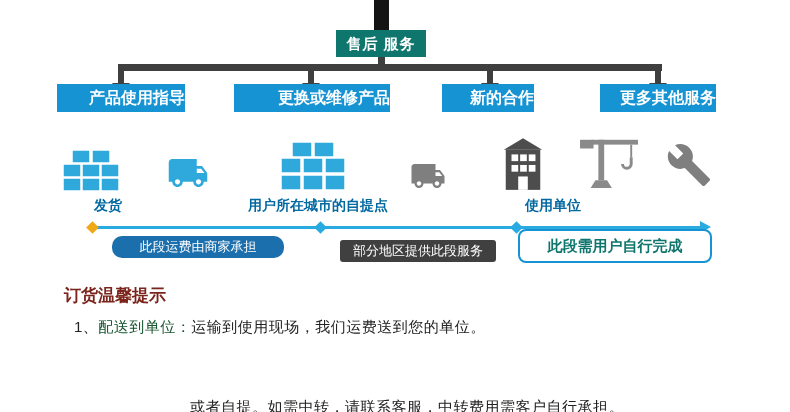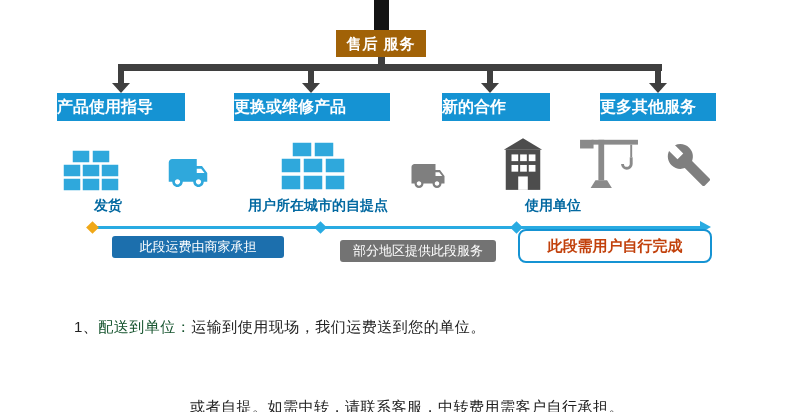--- a/index.html
+++ b/index.html
@@ -1,47 +1,47 @@
 <!DOCTYPE html>
 <html><head>
 <meta charset="utf-8">
 <style>
   html,body{margin:0;padding:0;background:#fff;}
   body{font-family:"Liberation Sans","DejaVu Sans",sans-serif;}
   .canvas{position:relative;width:790px;height:412px;background:#fff;overflow:hidden;}
 
   
   .top-bar{position:absolute;left:374px;top:0;width:15px;height:30px;background:#141414;}
-  .root-box{position:absolute;left:336px;top:30px;width:90px;height:27px;background:#a16207;
+  .root-box{position:absolute;left:336px;top:30px;width:90px;height:27px;background:#0f766e;
             color:#fff;font-size:15px;font-weight:bold;text-align:center;line-height:27px;letter-spacing:1px;}
   .root-stem{position:absolute;left:378px;top:57px;width:7px;height:10px;background:#3f3f3f;}
   .hline{position:absolute;left:118px;top:64px;width:544px;height:7px;background:#3f3f3f;}
   .stem{position:absolute;top:71px;width:6px;height:13px;background:#3f3f3f;}
   .arrowhead{position:absolute;top:83px;width:0;height:0;border-left:9px solid transparent;
              border-right:9px solid transparent;border-top:10px solid #3f3f3f;}
-  .branch-box{position:absolute;top:93px;height:28px;background:#1593d3;color:#fff;
-              font-size:16px;font-weight:bold;text-align:left;line-height:28px;}
+  .branch-box{position:absolute;top:84px;height:28px;background:#1593d3;color:#fff;
+              font-size:16px;font-weight:bold;text-align:right;line-height:28px;}
 
   
   .icon{position:absolute;}
   .stage-label{position:absolute;top:197px;font-size:14px;font-weight:bold;color:#0369a1;text-align:right;}
 
   
   .tl-line{position:absolute;left:90px;top:226px;width:612px;height:3px;background:#29abe2;}
   .tl-arrow{position:absolute;left:700px;top:221px;width:0;height:0;border-top:6px solid transparent;
             border-bottom:6px solid transparent;border-left:11px solid #29abe2;}
   .tl-marker{position:absolute;width:9px;height:9px;top:223px;transform:rotate(45deg);}
   .m-start{left:88px;background:#f0a818;}
   .m-mid{left:316px;background:#29abe2;}
   .m-mid2{left:512px;background:#29abe2;}
   .seg-box{position:absolute;color:#fff;font-size:13px;text-align:center;border-radius:3px;}
-  .seg1{left:112px;top:236px;width:172px;height:22px;line-height:22px;background:#1c6fad;}
-  .seg2{left:340px;top:240px;width:156px;height:22px;line-height:22px;background:#737373;}
+  .seg1{left:112px;top:236px;width:172px;height:22px;line-height:22px;background:#1c6fad;border-radius:10px;}
+  .seg2{left:340px;top:240px;width:156px;height:22px;line-height:22px;background:#404040;}
   .seg3{left:518px;top:229px;width:190px;height:30px;line-height:30px;background:#fff;
-        border:2px solid #1593d3;border-radius:8px;color:#c2410c;font-size:15px;font-weight:bold;}
+        border:2px solid #1593d3;border-radius:8px;color:#0f766e;font-size:15px;font-weight:bold;}
 
   
   .tips-heading{position:absolute;left:64px;top:284px;margin:0;font-size:17px;font-weight:bold;color:#7b241c;}
   .tip-line{position:absolute;font-size:15px;color:#222;letter-spacing:0.5px;}
   .tip1{left:74px;top:318px;}
   .tip2{left:74px;top:348px;}
   .tip2b{left:190px;top:398px;}
   .tip-label{color:#14532d;font-weight:normal;}
   .tip-num{color:#222;}
 </style>
@@ -62,21 +62,21 @@
   <div class="stem" style="left:487px"></div>
   <div class="stem" style="left:655px"></div>
 
   <div class="arrowhead" style="left:112px"></div>
   <div class="arrowhead" style="left:302px"></div>
   <div class="arrowhead" style="left:481px"></div>
   <div class="arrowhead" style="left:649px"></div>
 
   <div class="branch-box" style="left:57px;width:128px">产品使用指导</div>
   <div class="branch-box" style="left:234px;width:156px">更换或维修产品</div>
-  <div class="branch-box" style="left:442px;width:108px">新的合作</div>
+  <div class="branch-box" style="left:442px;width:92px">新的合作</div>
   <div class="branch-box" style="left:600px;width:116px">更多其他服务</div>
 
   <span class="icon" style="left:62px;top:148px">
     <svg width="58" height="44" viewBox="0 0 58 44">
       <g fill="#2fa8dc" stroke="#ffffff" stroke-width="1.5">
         <rect x="10" y="2" width="18" height="13"></rect>
           <rect x="30" y="2" width="18" height="13"></rect>
         <rect x="1" y="16" width="18" height="13"></rect>
           <rect x="20" y="16" width="18" height="13"></rect>
           <rect x="39" y="16" width="18" height="13"></rect>
@@ -156,20 +156,21 @@
   <div class="tl-line"></div>
   <div class="tl-arrow"></div>
   <div class="tl-marker m-start"></div>
   <div class="tl-marker m-mid"></div>
   <div class="tl-marker m-mid2"></div>
 
   <div class="seg-box seg1">此段运费由商家承担</div>
   <div class="seg-box seg2">部分地区提供此段服务</div>
   <div class="seg-box seg3">此段需用户自行完成</div>
 
+  <h3 class="tips-heading">订货温馨提示</h3>
 
   <div class="tip-line tip1">
     <span class="tip-num">1、</span><span class="tip-label">配送到单位：</span><span class="tip-text">运输到使用现场，我们运费送到您的单位。</span>
   </div>
 
 
   <div class="tip-line tip2b">
     <span class="tip-text">或者自提。如需中转，请联系客服，中转费用需客户自行承担。</span>
   </div>
 

